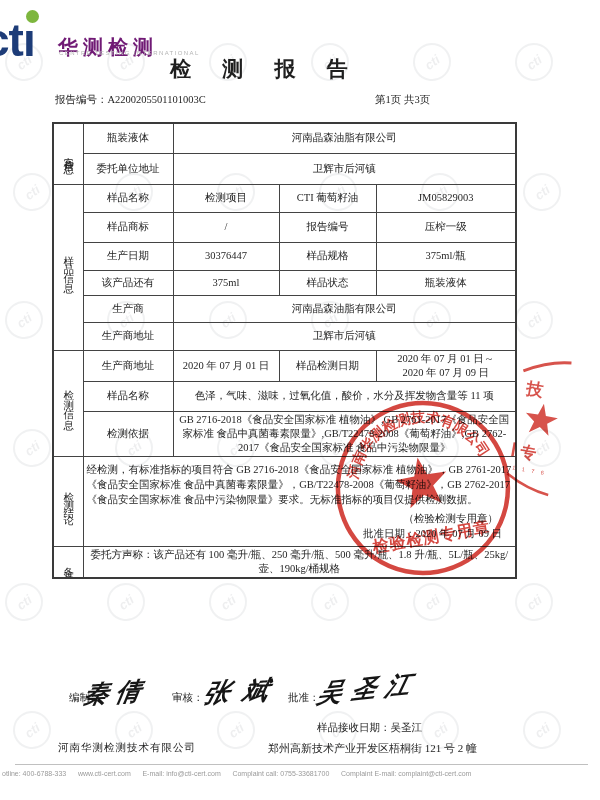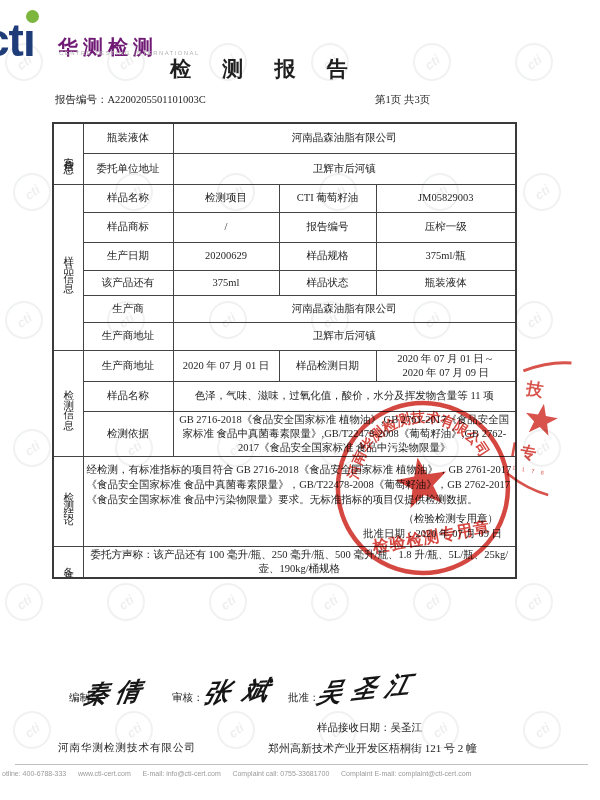--- a/index.html
+++ b/index.html
@@ -135,21 +135,21 @@
     <td>JM05829003</td>
   </tr>
   <tr class="h30">
     <td>样品商标</td>
     <td>/</td>
     <td>报告编号</td>
     <td>压榨一级</td>
   </tr>
   <tr class="h28">
     <td>生产日期</td>
-    <td>20200629</td>
+    <td>30376447</td>
     <td>样品规格</td>
     <td>375ml/瓶</td>
   </tr>
   <tr class="h25">
     <td>该产品还有</td>
     <td>375ml</td>
     <td>样品状态</td>
     <td>瓶装液体</td>
   </tr>
   <tr class="h27">

